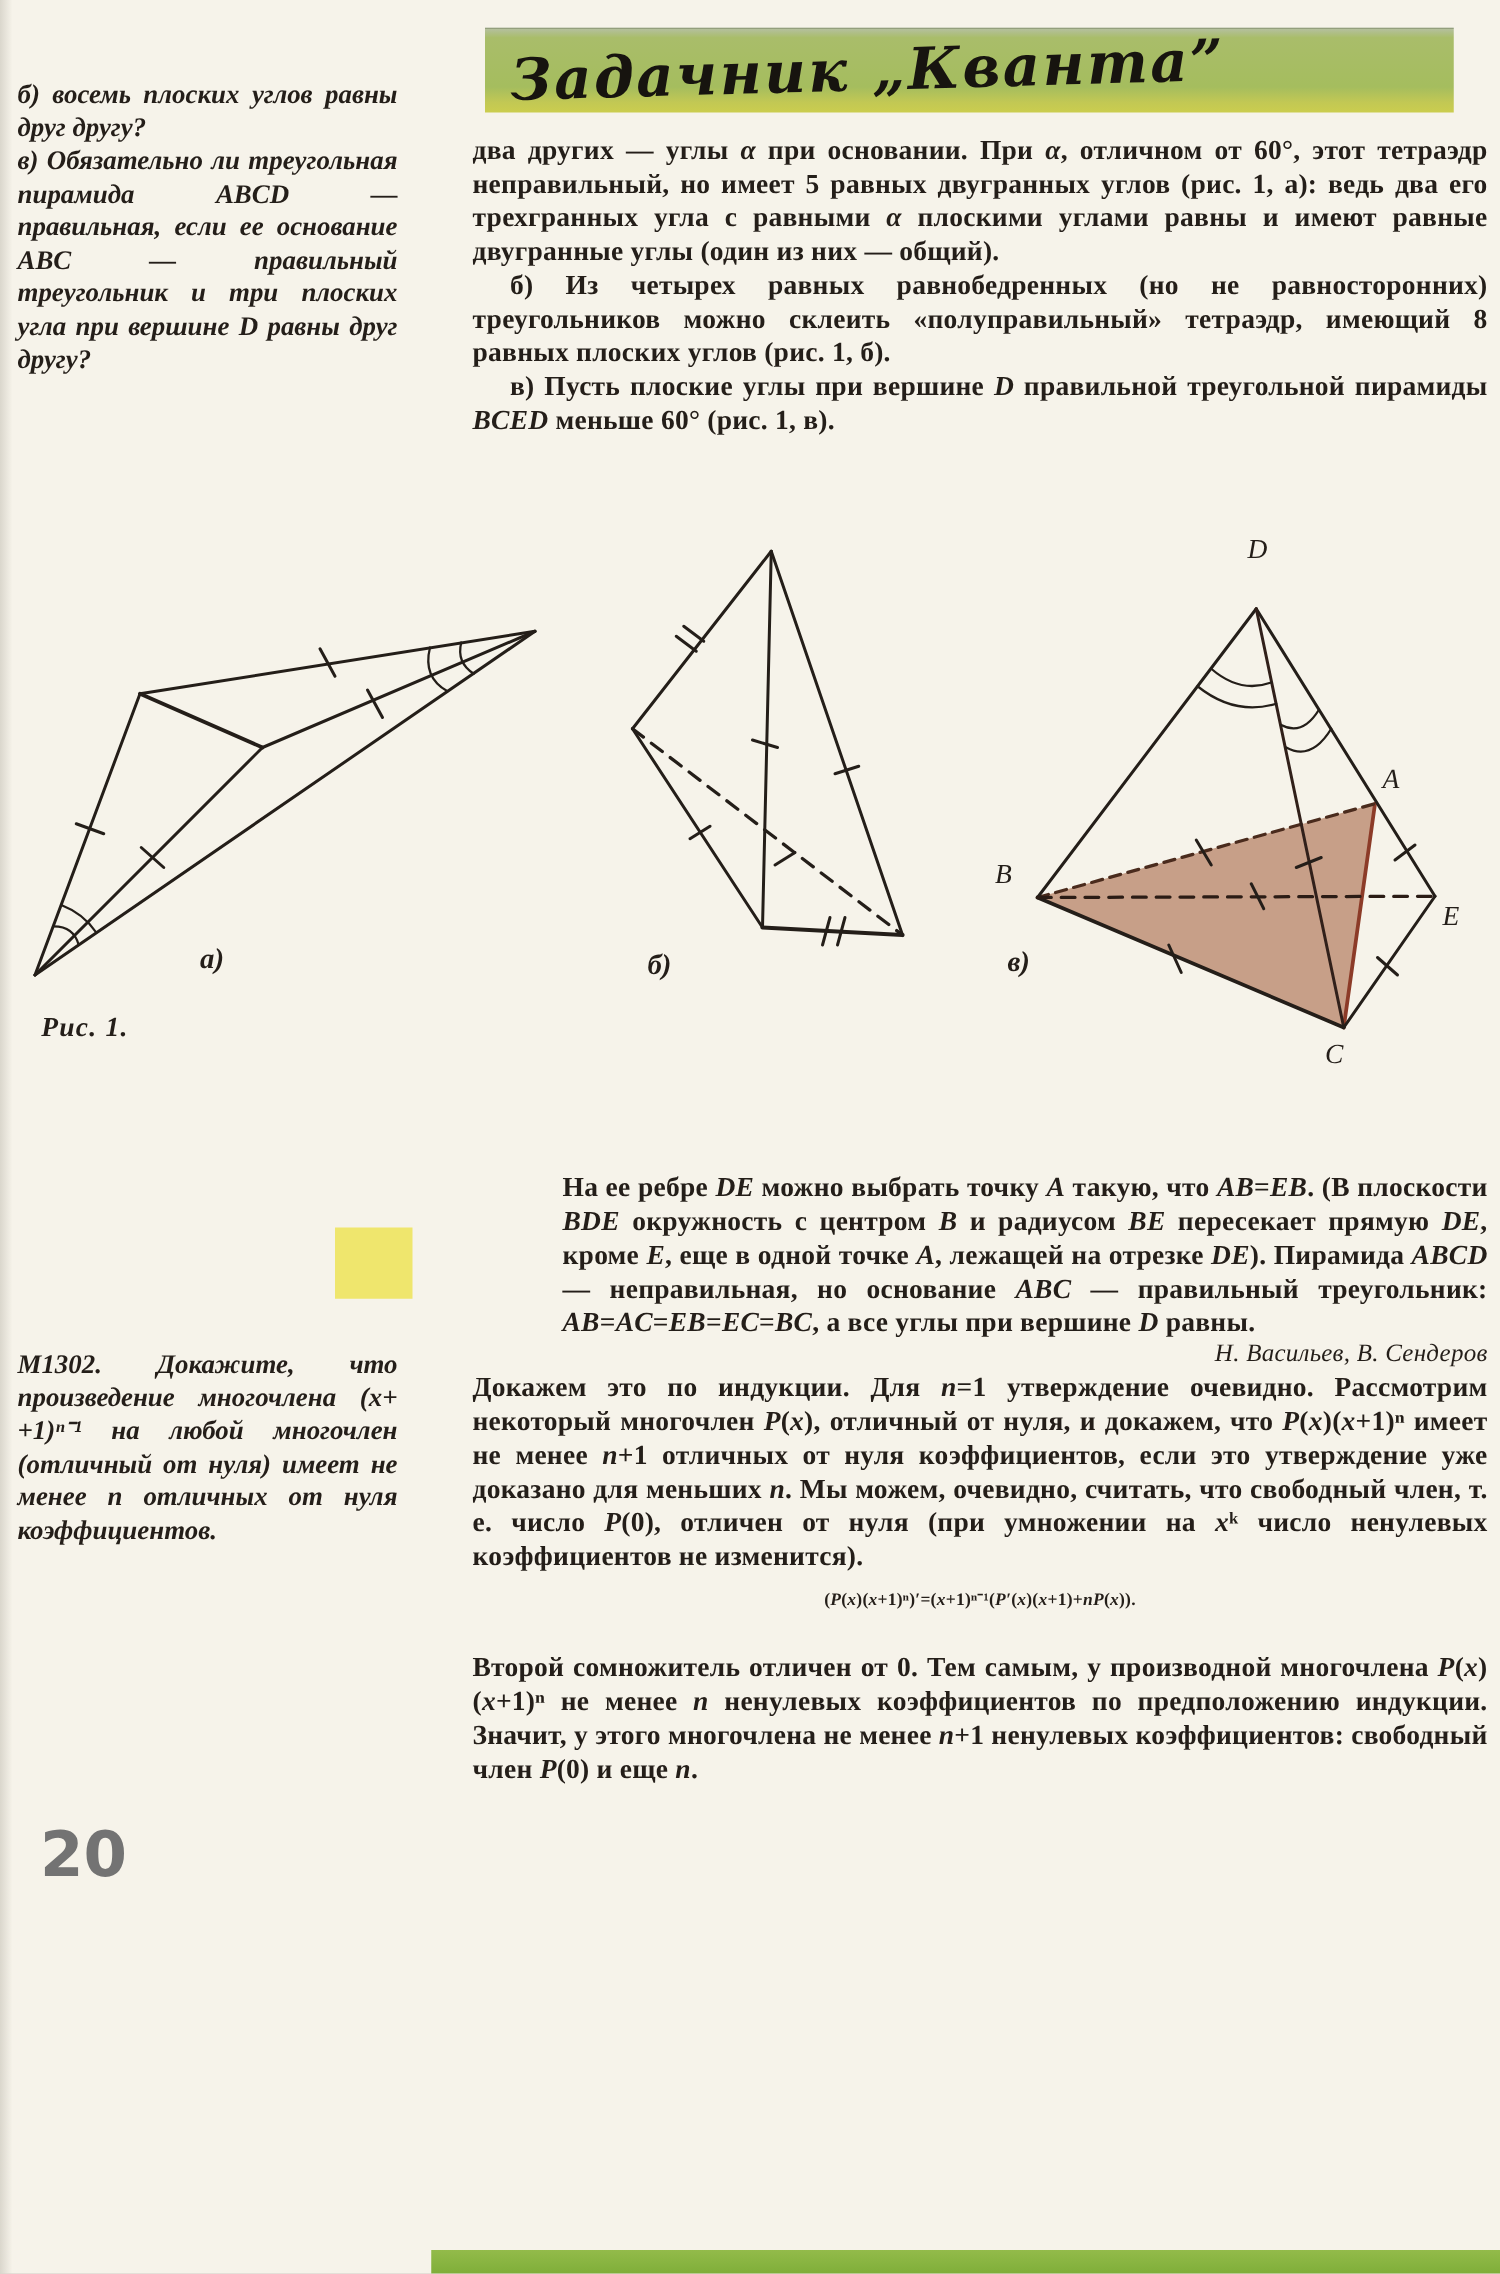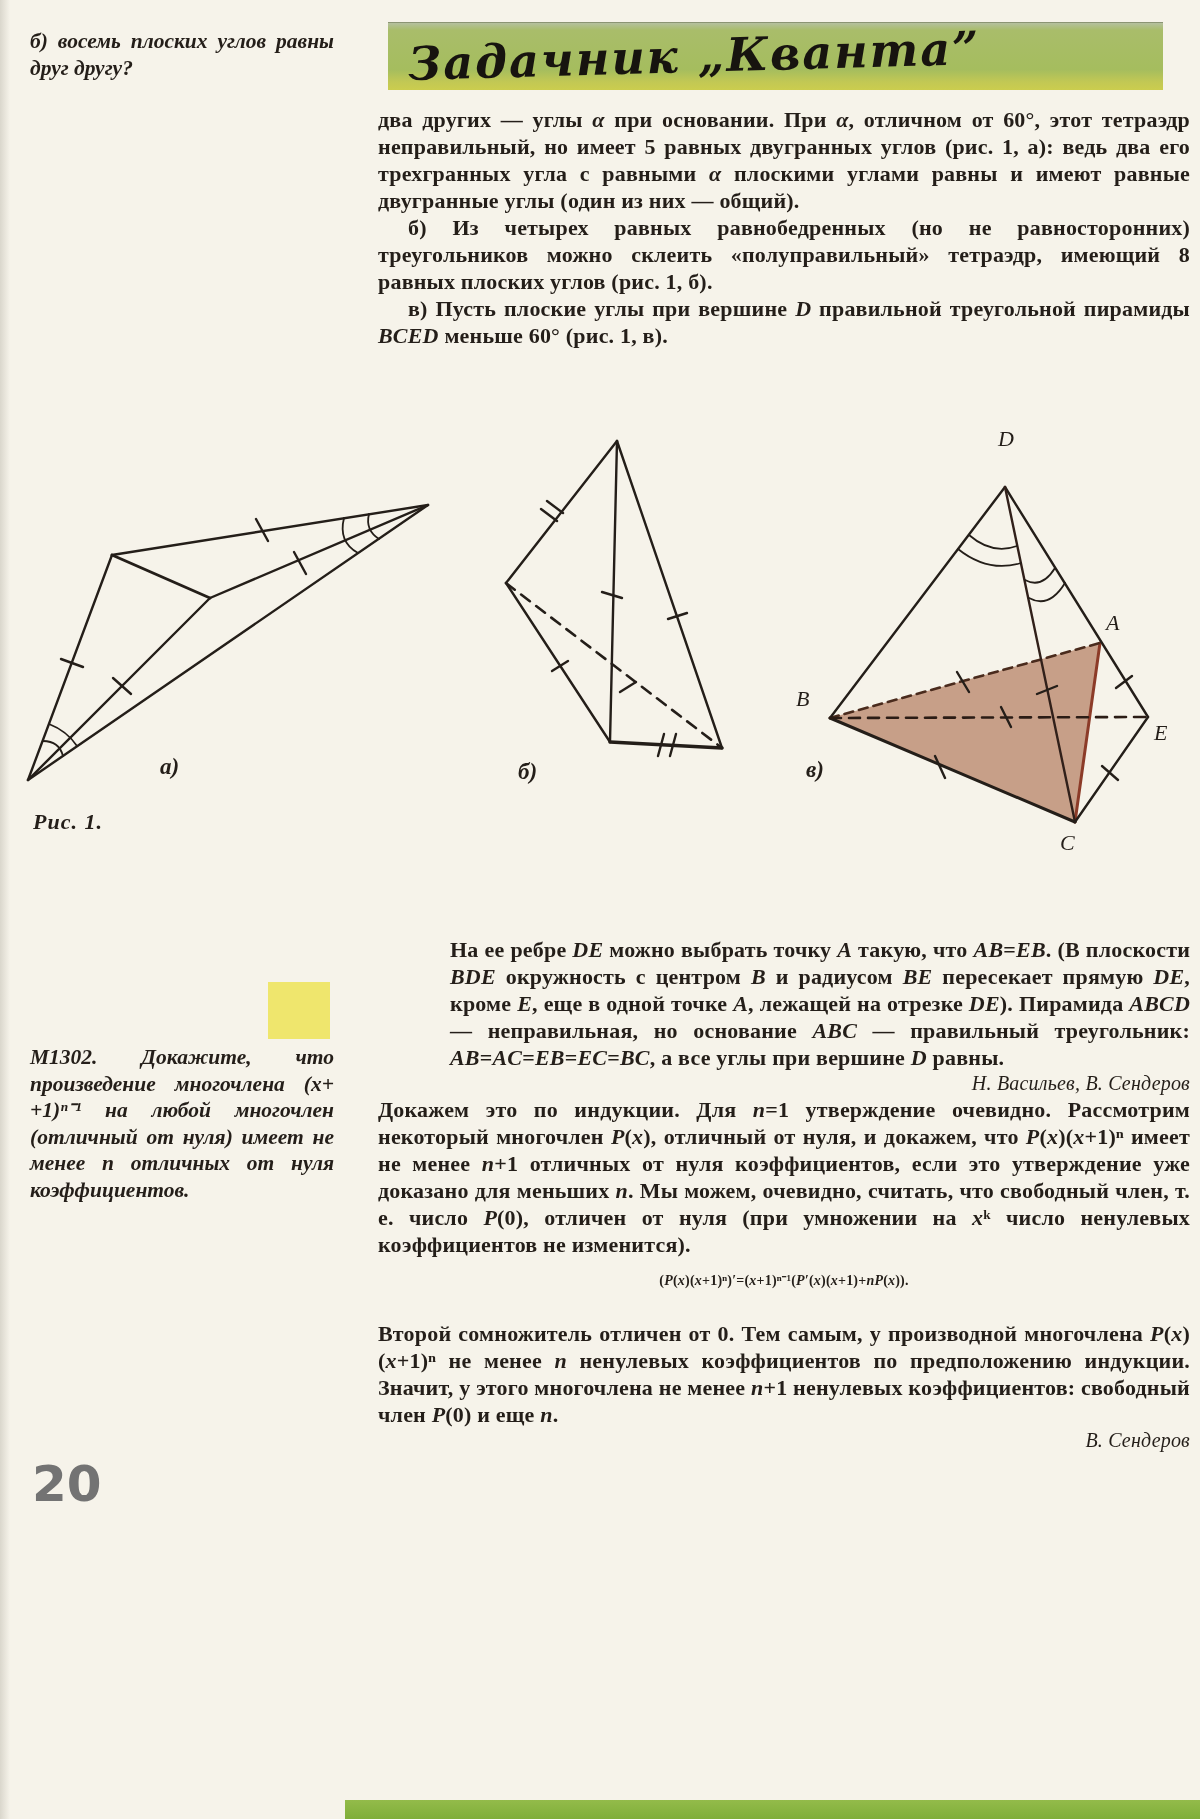--- a/index.html
+++ b/index.html
@@ -13,22 +13,22 @@
     background:linear-gradient(90deg,rgba(90,85,70,.18),rgba(90,85,70,0));
   }
   
   .banner{position:absolute;left:388px;top:22px;width:775px;height:68px;
     background:linear-gradient(180deg,#b6c0a6 0%,#a9bd6a 12%,#a5bd5e 70%,#c2c854 88%,#cbcd4e 100%);
     box-shadow:0 1px 0 rgba(60,70,30,.35) inset;}
   .banner-title{position:absolute;left:20px;top:2px;
     font:800 italic 46px/64px "DejaVu Serif",serif;color:#17140f;
     letter-spacing:2px;transform:rotate(-1.6deg);white-space:nowrap;}
   
-  .prob-left{position:absolute;left:30px;width:304px;
-    font:700 italic 21.5px/26.5px "Liberation Serif",serif;text-align:justify;}
+  .prob-left{position:absolute;left:14px;width:304px;
+    font:700 italic 21.5px/26.5px "Liberation Serif",serif;text-align:justify;margin-top:34px;}
   .prob-left p{margin:0;}
   .body-col{position:absolute;font:700 22px/27px "Liberation Serif",serif;
     text-align:justify;letter-spacing:.2px;}
   .body-col p{margin:0;}
   .ind{text-indent:30px;}
   .authors{margin-top:0;text-align:right;font:italic 20px/24px "Liberation Serif",serif;font-weight:400;}
   .lead-in{text-indent:30px;margin-top:8px !important;}
   .formula{margin-top:9px !important;text-align:center;text-indent:0;font-weight:700;font-size:14px;}
   
   .fig-svg{position:absolute;left:0;top:395px;width:1200px;height:470px;}
@@ -46,20 +46,21 @@
 <body>
 
 <div class="page">
 
   <div class="banner">
     <div class="banner-title">Задачник „Кванта”</div>
   </div>
 
   <div class="prob-left" style="top:28px;">
     <p>б) восемь плоских углов равны друг другу?</p>
+    <p>в) Обязательно ли треугольная пирамида <i>ABCD</i> — правильная, если ее основание <i>ABC</i> — правильный треугольник и три плоских угла при вершине <i>D</i> равны друг другу?</p>
   </div>
 
   <div class="body-col" style="left:378px;top:106px;width:812px;">
     <p>два других — углы <i>α</i> при основании. При <i>α</i>, отличном от 60°, этот тетраэдр неправильный, но имеет 5 равных двугранных углов (рис. 1, а): ведь два его трехгранных угла с равными <i>α</i> плоскими углами равны и имеют равные двугранные углы (один из них — общий).</p>
     <p class="ind">б) Из четырех равных равнобедренных (но не равносторонних) треугольников можно склеить «полуправильный» тетраэдр, имеющий 8 равных плоских углов (рис. 1, б).</p>
     <p class="ind">в) Пусть плоские углы при вершине <i>D</i> правильной треугольной пирамиды <i>BCED</i> меньше 60° (рис. 1, в).</p>
   </div>
 
   <svg class="fig-svg" viewBox="0 0 1200 470">
     <g stroke="#241e19" stroke-width="2.4" fill="none" stroke-linecap="round">
@@ -148,19 +149,18 @@
   <div class="yellow-sq"></div>
 
   <div class="prob-left" style="top:1044px;">
     <p><b>М1302.</b> <span>Докажите, что произведение многочлена (<i>x</i>+ +1)ⁿ⁻¹ на любой многочлен (отличный от нуля) имеет не менее <i>n</i> отличных от нуля коэффициентов.</span></p>
   </div>
 
   <div class="body-col" style="left:378px;top:1096px;width:812px;">
     <p>Докажем это по индукции. Для <i>n</i>=1 утверждение очевидно. Рассмотрим некоторый многочлен <i>P</i>(<i>x</i>), отличный от нуля, и докажем, что <i>P</i>(<i>x</i>)(<i>x</i>+1)ⁿ имеет не менее <i>n</i>+1 отличных от нуля коэффициентов, если это утверждение уже доказано для меньших <i>n</i>. Мы можем, очевидно, считать, что свободный член, т. е. число <i>P</i>(0), отличен от нуля (при умножении на <i>x</i>ᵏ число ненулевых коэффициентов не изменится).</p>
     <p class="formula">(<i>P</i>(<i>x</i>)(<i>x</i>+1)ⁿ)′=(<i>x</i>+1)ⁿ⁻¹(<i>P′</i>(<i>x</i>)(<i>x</i>+1)+<i>nP</i>(<i>x</i>)).</p>
     <p style="margin-top:26px;">Второй сомножитель отличен от 0. Тем самым, у производной многочлена <i>P</i>(<i>x</i>)(<i>x</i>+1)ⁿ не менее <i>n</i> ненулевых коэффициентов по предположению индукции. Значит, у этого многочлена не менее <i>n</i>+1 ненулевых коэффициентов: свободный член <i>P</i>(0) и еще <i>n</i>.</p>
-    <div class="authors">В. Сендеров</div>
   </div>
 
   <div class="page-num">20</div>
   <div class="footer-bar"></div>
 
 </div>
 
 </body></html>

